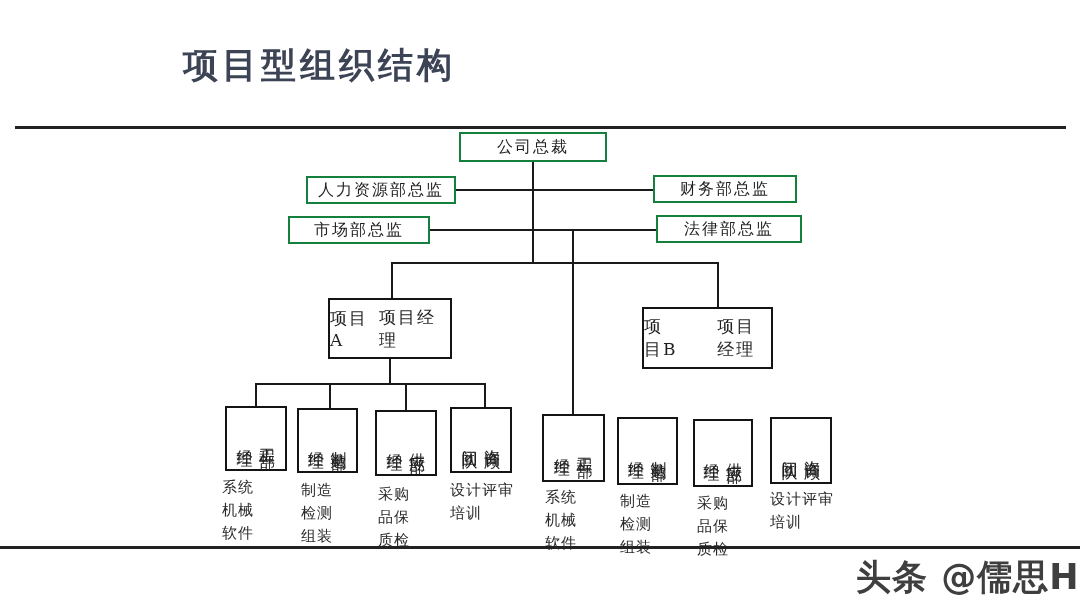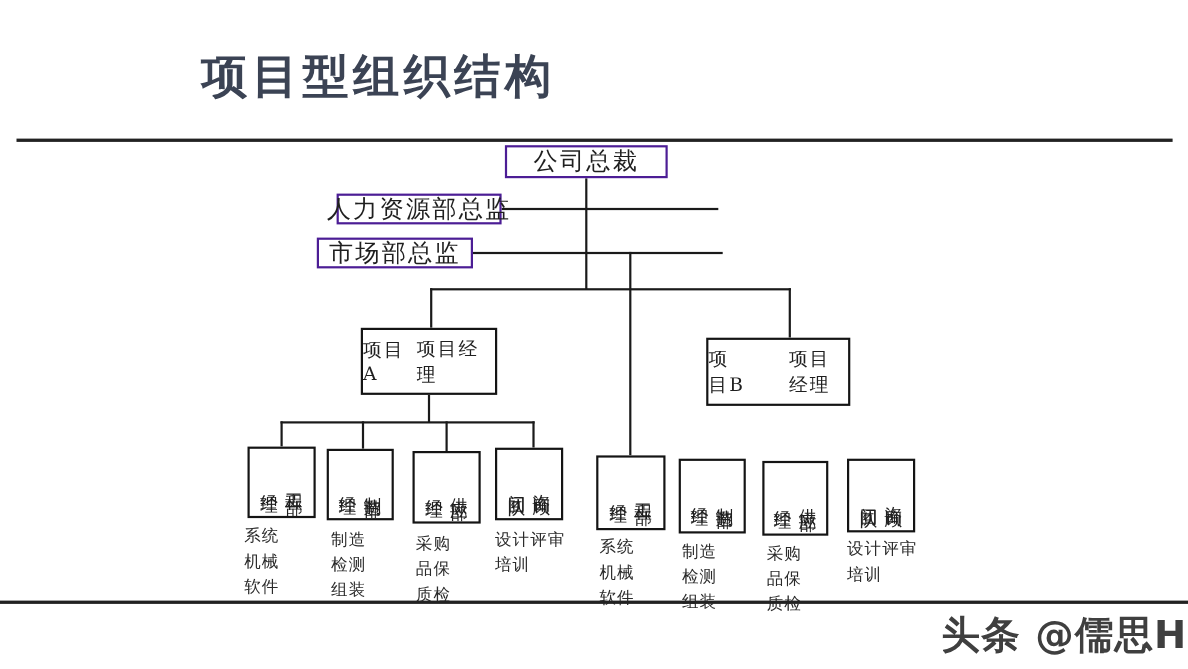--- a/index.html
+++ b/index.html
@@ -11,46 +11,46 @@
     width: 1080px;
     height: 608px;
     background: #ffffff;
     overflow: hidden;
   }
 
   .title {
     position: absolute;
     left: 183px;
     top: 42px;
-    font-size: 42px;
+    font-size: 35px;
     font-weight: 700;
     letter-spacing: 4px;
     color: #3b4354;
     font-family: "DejaVu Serif", "Liberation Serif", serif;
   }
 
   .rule {
     position: absolute;
     background: #222222;
   }
 
   .ln {
     position: absolute;
     background: #1a1a1a;
   }
 
   .obox {
     position: absolute;
-    border: 2px solid #4c1d95;
+    border: 2px solid #15803d;
     background: #ffffff;
     color: #1f1f1f;
     display: flex;
     align-items: center;
     justify-content: center;
-    font-size: 22px;
+    font-size: 16px;
     letter-spacing: 2px;
     white-space: nowrap;
   }
 
   .pbox {
     position: absolute;
     border: 2px solid #141414;
     background: #ffffff;
     color: #1f1f1f;
     display: flex;
@@ -130,20 +130,26 @@
   <div class="obox" style="left:459px; top:132px; width:148px; height:30px;">
     <span>公司总裁</span>
   </div>
 
   <div class="obox" style="left:278px; top:176px; width:150px; height:28px;margin-left:28px;">
     <span>人力资源部总监</span>
   </div>
   <div class="obox" style="left:288px; top:216px; width:142px; height:28px;">
     <span>市场部总监</span>
   </div>
+  <div class="obox" style="left:653px; top:175px; width:144px; height:28px;">
+    <span>财务部总监</span>
+  </div>
+  <div class="obox" style="left:656px; top:215px; width:146px; height:28px;">
+    <span>法律部总监</span>
+  </div>
 
   <div class="pbox" style="left:328px; top:298px; width:124px; height:61px;">
     <div>项目A</div>
     <div>项目经理</div>
   </div>
   <div class="pbox" style="left:642px; top:307px; width:131px; height:62px;gap:36px;">
     <div>项目B</div>
     <div>项目经理</div>
   </div>
 

